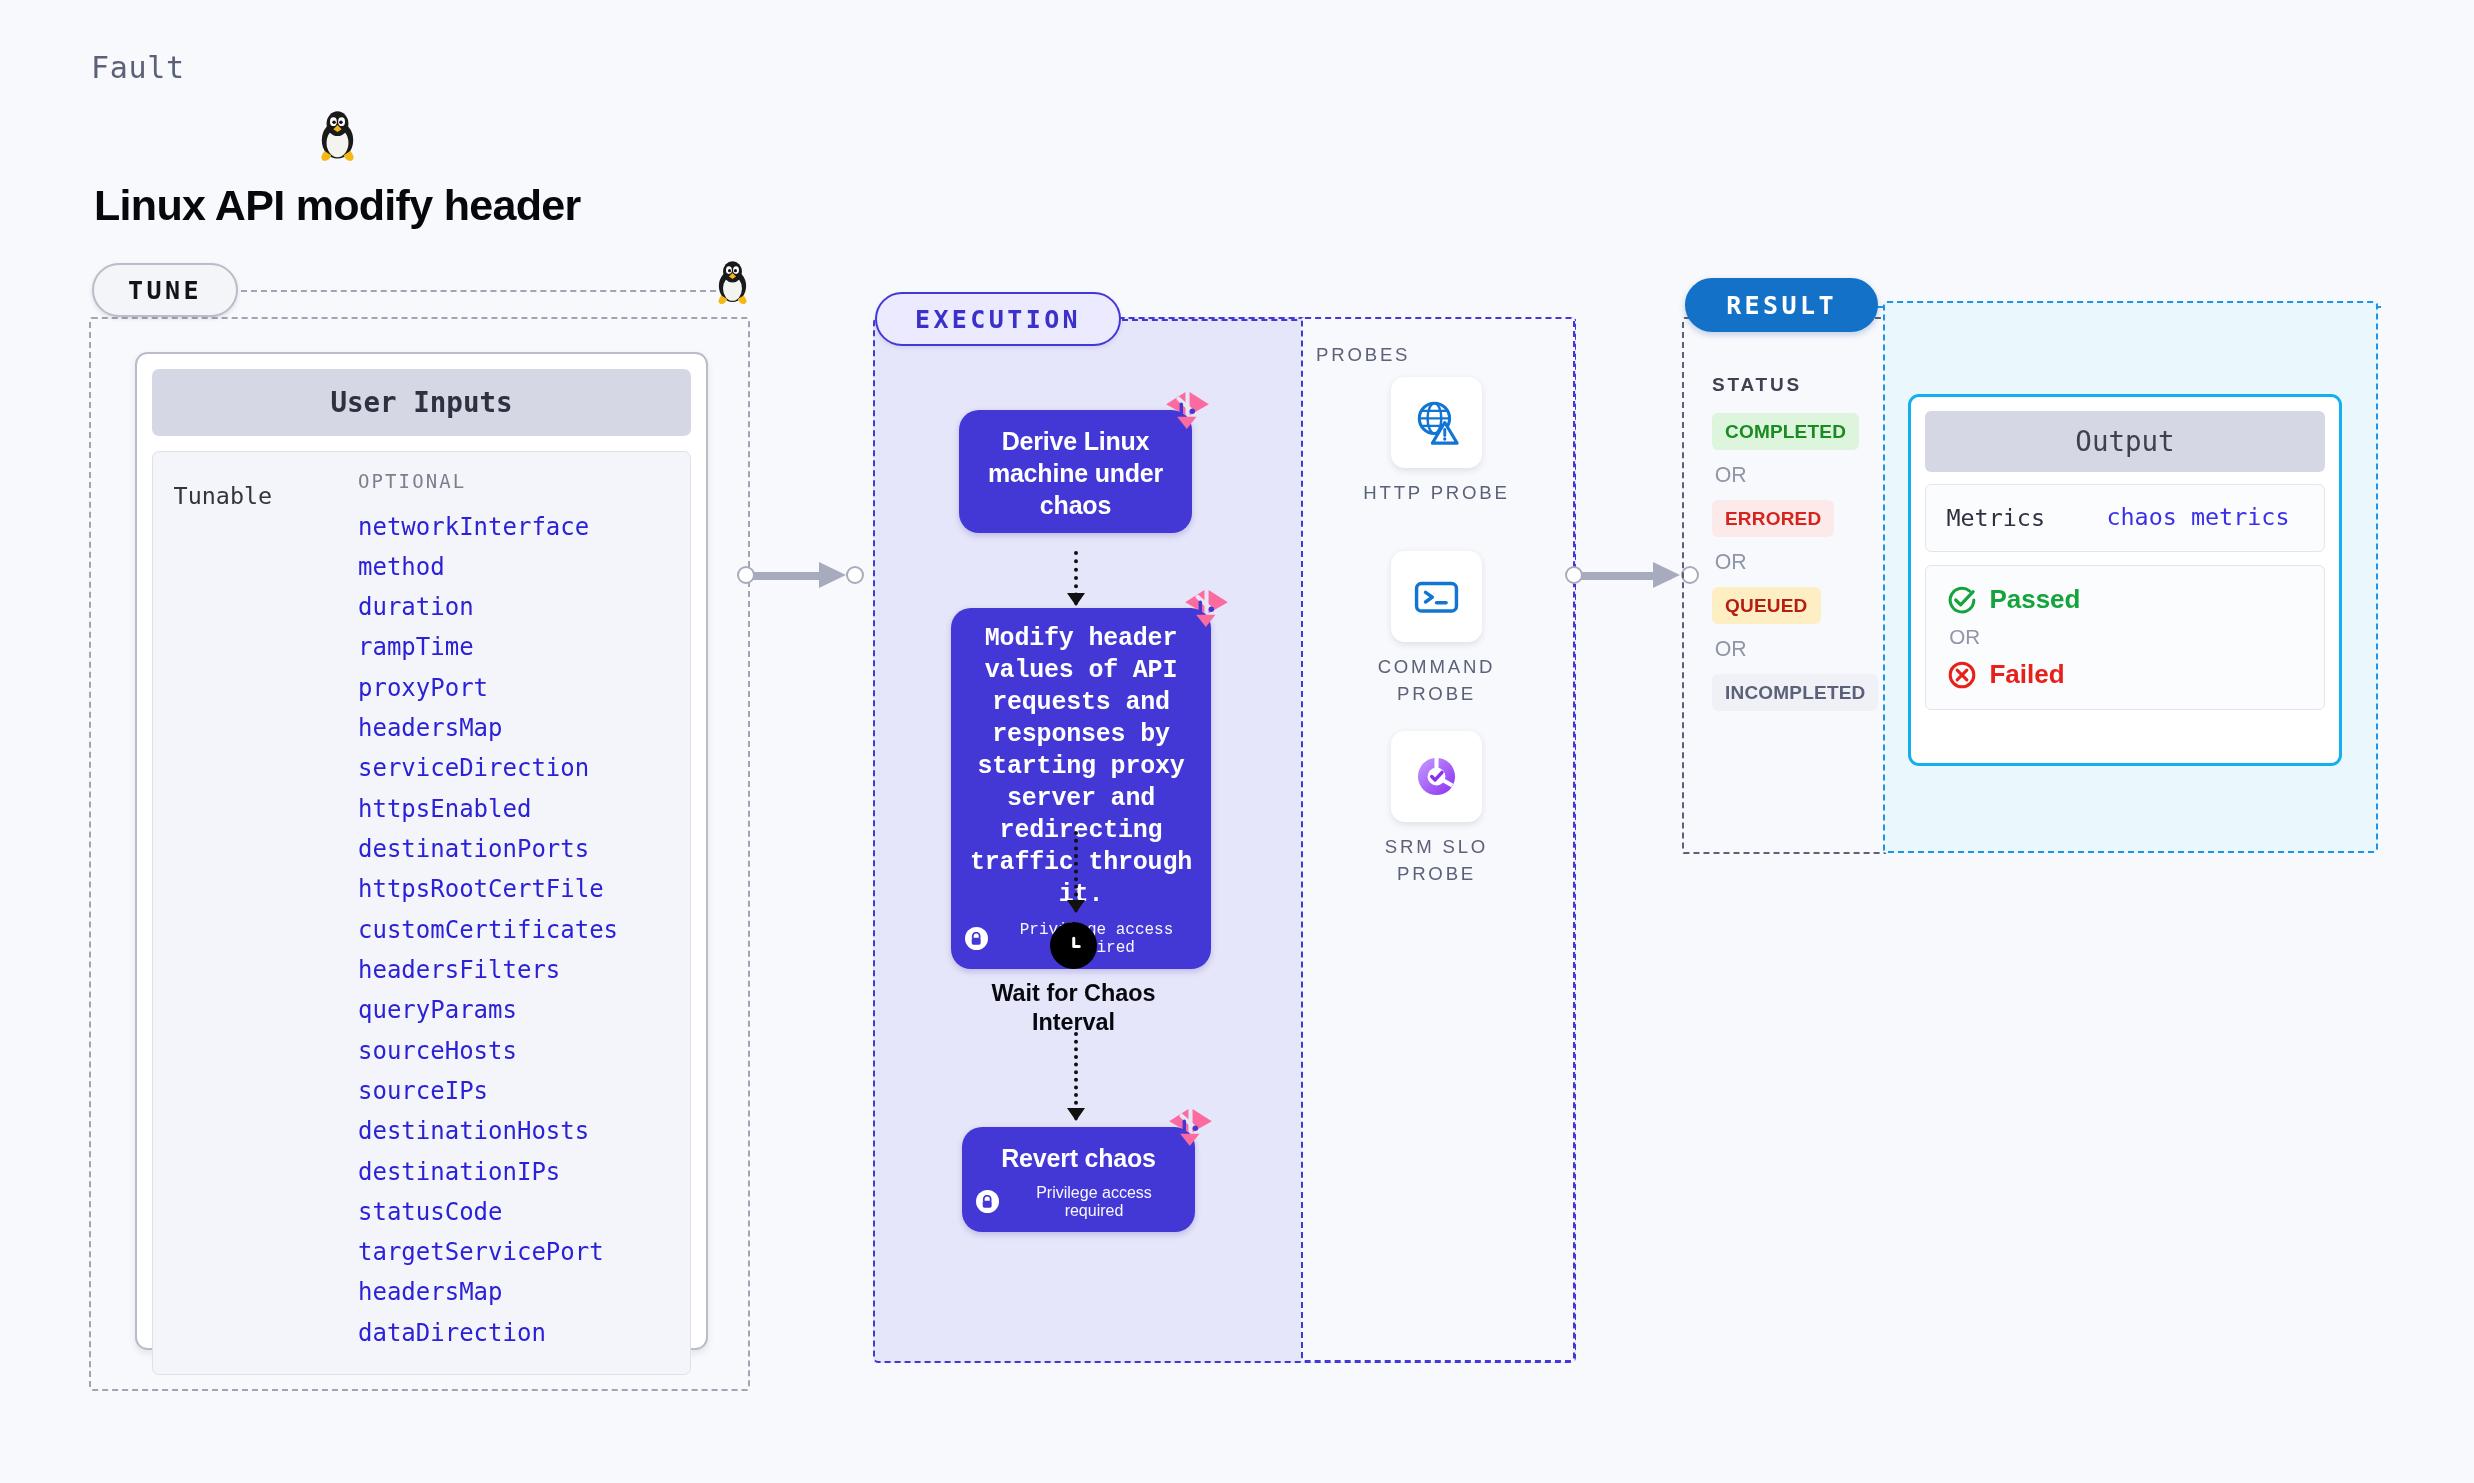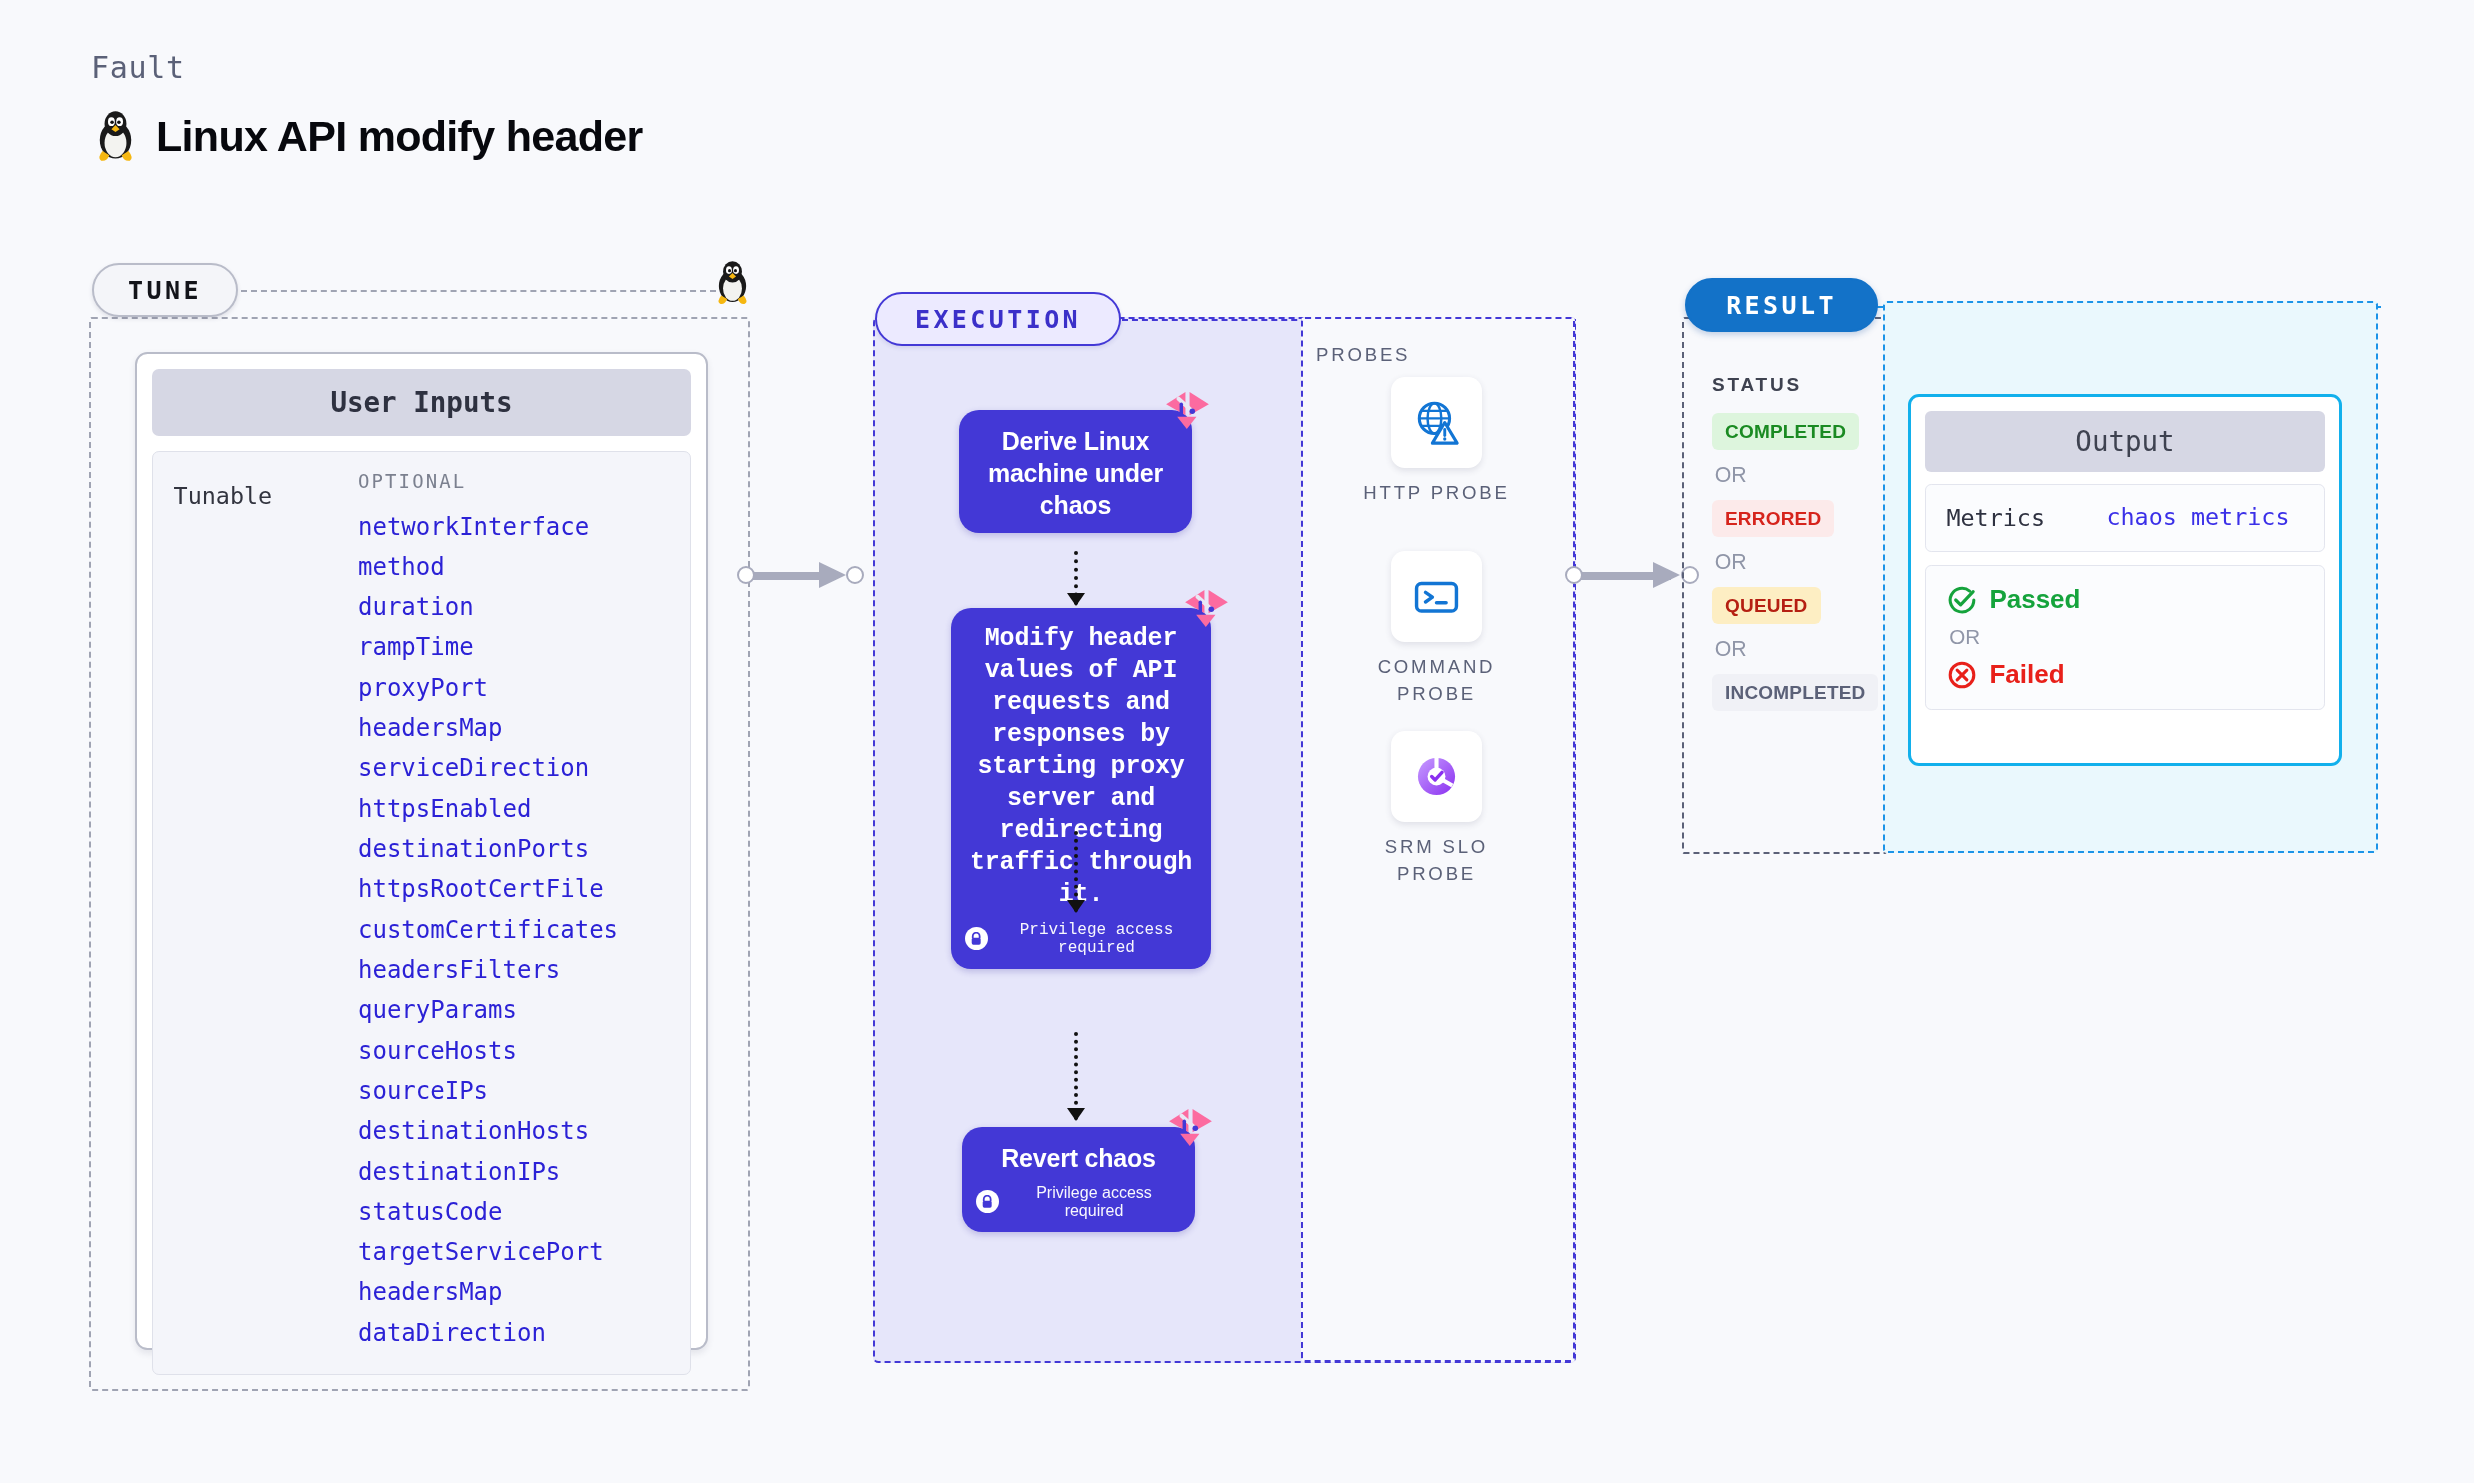--- a/index.html
+++ b/index.html
@@ -12,21 +12,21 @@
   .page { position: relative; width: 2182px; height: 1483px; }
 
   
   .hdr-fault {
     position: absolute; left: 91px; top: 50px;
     font-family: "DejaVu Sans Mono", monospace;
     font-size: 30px; color: #5b6178; letter-spacing: 0.7px;
   }
   .hdr-title-row {
     position: absolute; left: 94px; top: 110px;
-    display: flex; align-items: center; gap: 19px;
+    display: flex; align-items: center; gap: 19px; flex-direction: column;
   }
   .hdr-title {
     font-size: 43px; font-weight: bold; color: #07080d;
     letter-spacing: -0.7px;
   }
 
   
   .tux { position: relative; display: inline-block; }
   .tux svg { display: block; }
 
@@ -399,20 +399,29 @@
       <circle cx="44" cy="32" r="4" fill="#4338d6"></circle>
       <path d="M28 36 L28 22" stroke="#4338d6" stroke-width="5" stroke-linecap="round"></path>
     </svg>
   </div>
 
   <div class="v-arrow" style="left:1074px; top:831px; height:81px;">
     <div class="stem"></div>
       <div class="head"></div>
   </div>
 
+  <div class="clock-node" style="left:984px; top:922px; width:179px;">
+    <div class="clock-circle">
+      <svg width="27.5" height="27.5" viewBox="0 0 40 40">
+        <circle cx="20" cy="20" r="17" fill="#000"></circle>
+        <path d="M20 9 V21 H28" stroke="#fff" stroke-width="4.4" fill="none" stroke-linecap="round" stroke-linejoin="round"></path>
+      </svg>
+    </div>
+    <div class="clock-label">Wait for Chaos Interval</div>
+  </div>
 
   <div class="v-arrow" style="left:1074px; top:1032px; height:88px;">
     <div class="stem"></div>
       <div class="head"></div>
   </div>
 
   <div class="exec-box" style="left:962px; top:1127px; width:233px;">
     <div class="bx-title">Revert chaos</div>
     <div class="priv-row">
       <span class="priv-lock">

